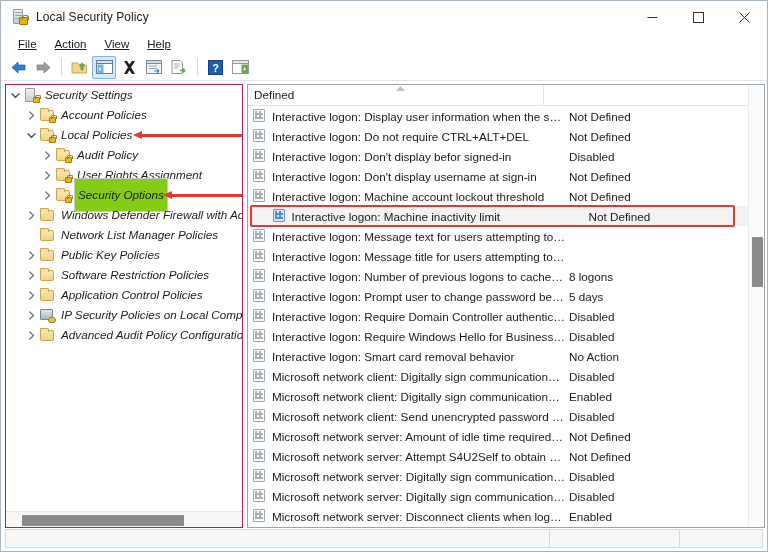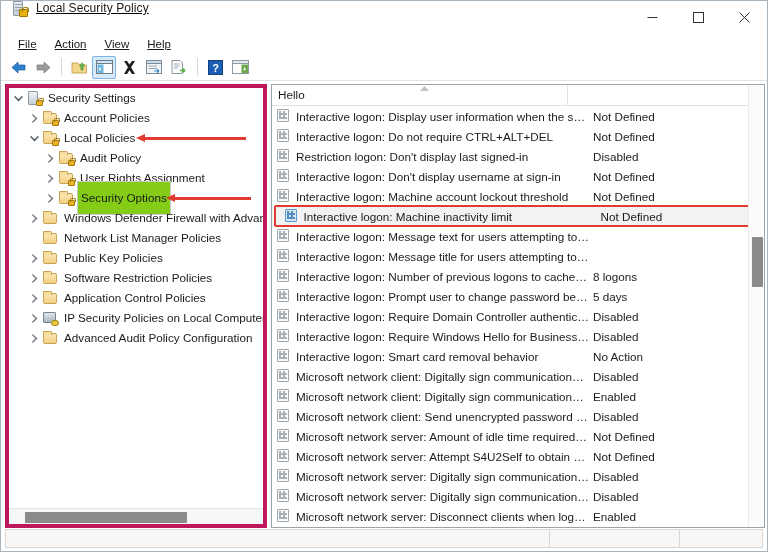--- a/index.html
+++ b/index.html
@@ -17,21 +17,21 @@
     border: 1px solid #a8b4bd;
     overflow: hidden;
   }
 
   
   #titlebar {
     position: relative;
     height: 32px;
     background: #ffffff;
     display: flex;
-    text-decoration: underline;
+    align-items: center;
   }
   #title-icon {
     width: 16px; height: 16px;
     margin-left: 11px; margin-right: 8px;
     position: relative;
     flex: none;
   }
   #title-icon .doc {
     position: absolute; left: 1px; top: 0;
     width: 10px; height: 15px;
@@ -114,25 +114,26 @@
   }
 
   
   #main {
     position: absolute;
     left: 4px; top: 83px;
     width: 760px; height: 444px;
     display: flex;
   }
   #tree-pane {
-    width: 262px;
-    border: 4px solid #be185d;
+    width: 238px;
+    border: 1px solid #be185d;
     background: #ffffff;
     position: relative;
     overflow: hidden;
+    font-style: italic;
   }
   #tree-scroll {
     position: absolute;
     left: 0; top: 0; right: 0; bottom: 16px;
     overflow: hidden;
   }
   .tree-row {
     display: flex;
     align-items: center;
     height: 20px;
@@ -633,21 +634,21 @@
         </div>
         <div class="red-arrow" style="top: 106px; left: 157px; width: 85px;">
           <div class="head"></div>
           <div class="shaft"></div>
         </div>
       </div>
 
     <div id="list-pane">
       <div id="list-header">
         <div class="col-h col-policy">
-          <span>Hello</span>
+          <span>Defined</span>
           <svg class="sort-arrow" viewBox="0 0 9 5">
             <path d="M4.5 0 L9 5 L0 5 Z" fill="#c0c0c0"></path>
           </svg>
         </div>
         <div class="col-h col-pad"></div>
       </div>
 
       <div id="list-body">
           <div class="list-row">
             <div class="pol-icon">
@@ -663,21 +664,21 @@
               <div class="grid"></div>
             </div>
             <span class="pol-name">Interactive logon: Do not require CTRL+ALT+DEL</span>
             <span class="pol-setting">Not Defined</span>
           </div>
           <div class="list-row">
             <div class="pol-icon">
               <div class="page"></div>
               <div class="grid"></div>
             </div>
-            <span class="pol-name">Restriction logon: Don't display last signed-in</span>
+            <span class="pol-name">Interactive logon: Don't display befor signed-in</span>
             <span class="pol-setting">Disabled</span>
           </div>
           <div class="list-row">
             <div class="pol-icon">
               <div class="page"></div>
               <div class="grid"></div>
             </div>
             <span class="pol-name">Interactive logon: Don't display username at sign-in</span>
             <span class="pol-setting">Not Defined</span>
           </div>

